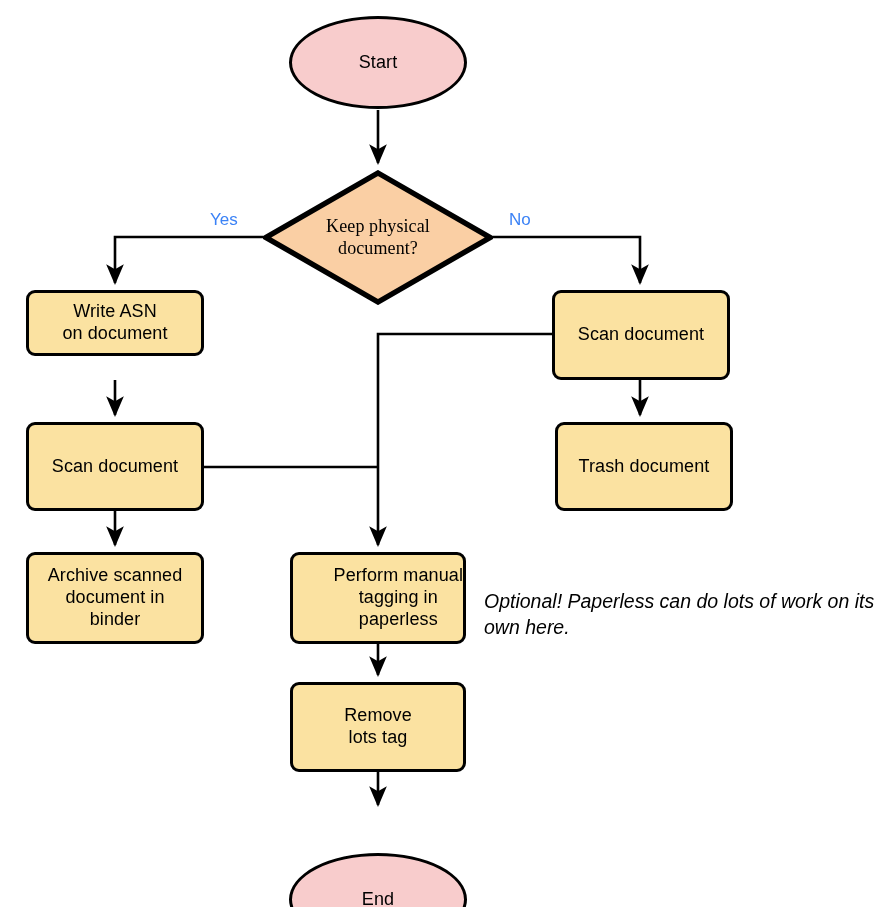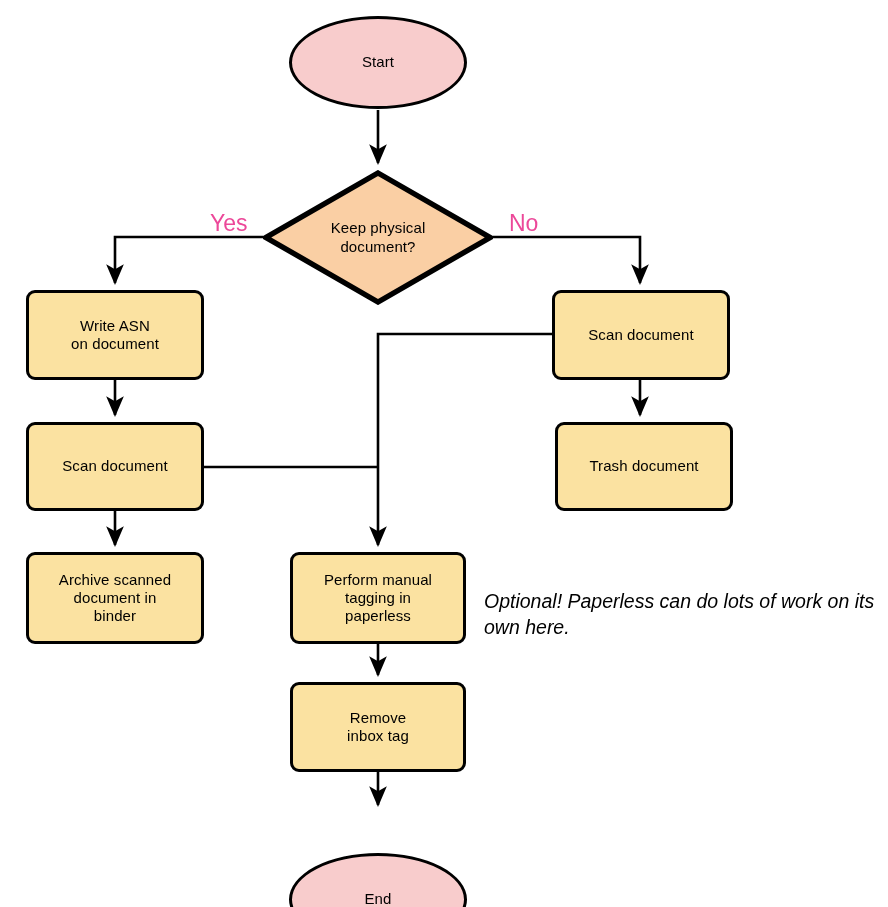--- a/index.html
+++ b/index.html
@@ -32,21 +32,21 @@
     display: flex;
     align-items: center;
     justify-content: center;
     text-align: center;
     z-index: 2;
   }
   .node-label {
     display: block;
     white-space: pre-line;
     line-height: 1.22;
-    font-size: 15px;
+    font-size: 18px;
     color: #000000;
     letter-spacing: 0.1px;
   }
   
   .terminator {
     border: 3.2px solid #000000;
     border-radius: 50%;
     background: #F8CCCC;
   }
   
@@ -63,25 +63,26 @@
   .decision .diamond-shape {
     position: absolute;
     left: 0;
     top: 0;
     width: 100%;
     height: 100%;
   }
   .decision .node-label {
     position: relative;
     z-index: 3;
+    font-family: Liberation Serif, serif;
   }
   .edge-text {
     position: absolute;
-    font-size: 23px;
-    color: #ec4899;
+    font-size: 17px;
+    color: #3b82f6;
     z-index: 2;
     white-space: nowrap;
   }
   .annotation {
     position: absolute;
     font-style: italic;
     font-size: 19.5px;
     line-height: 1.32;
     color: #000000;
     z-index: 2;
@@ -136,21 +137,21 @@
   </div>
 
   <div class="node decision" style="left:263px; top:170px; width:230px; height:135px;">
     <svg class="diamond-shape" viewBox="0 0 230 135" preserveAspectRatio="none" xmlns="http://www.w3.org/2000/svg">
       <polygon points="115,3 227,67.5 115,132 3,67.5" fill="#FACFA4" stroke="#000000" stroke-width="5.4" stroke-linejoin="miter"></polygon>
     </svg>
     <span class="node-label">Keep physical
 document?</span>
   </div>
 
-  <div class="node process" style="left:26px; top:290px; width:178px; height:90px;">
+  <div class="node process" style="left:26px; top:290px; width:178px; height:66px;">
     <span class="node-label">Write ASN
 on document</span>
   </div>
 
   <div class="node process" style="left:26px; top:422px; width:178px; height:89px;">
     <span class="node-label">Scan document</span>
   </div>
 
   <div class="node process" style="left:26px; top:552px; width:178px; height:92px;">
     <span class="node-label">Archive scanned
@@ -159,29 +160,29 @@
   </div>
 
   <div class="node process" style="left:552px; top:290px; width:178px; height:90px;">
     <span class="node-label">Scan document</span>
   </div>
 
   <div class="node process" style="left:555px; top:422px; width:178px; height:89px;">
     <span class="node-label">Trash document</span>
   </div>
 
-  <div class="node process" style="left:290px; top:552px; width:176px; height:92px;">
+  <div class="node process" style="left:290px; top:552px; width:176px; height:92px;justify-content:flex-end;">
     <span class="node-label">Perform manual
 tagging in
 paperless</span>
   </div>
 
   <div class="node process" style="left:290px; top:682px; width:176px; height:90px;">
     <span class="node-label">Remove
-inbox tag</span>
+lots tag</span>
   </div>
 
   <div class="node terminator" style="left:289px; top:853px; width:178px; height:93px;">
     <span class="node-label">End</span>
   </div>
 
   <div class="edge-text" style="left:210px; top:210px;">Yes</div>
 
   <div class="edge-text" style="left:509px; top:210px;text-align:center;">No</div>
 

